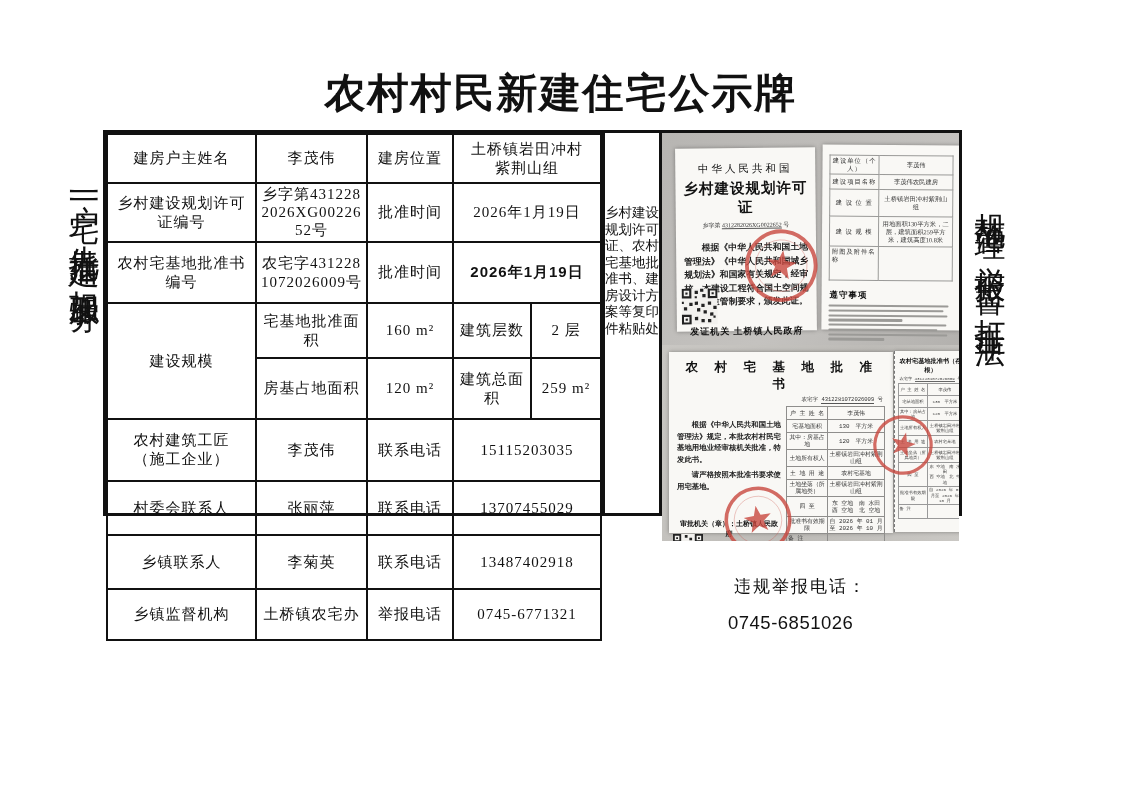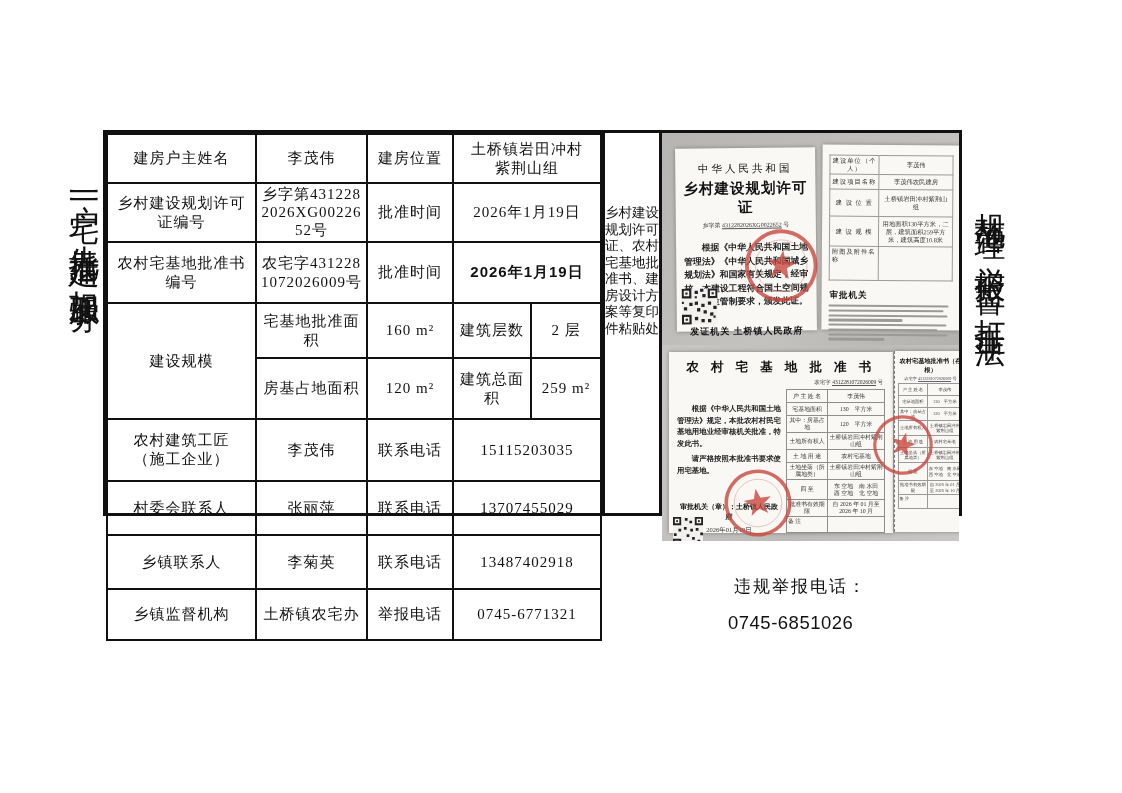--- a/index.html
+++ b/index.html
@@ -34,21 +34,21 @@
   
   .note-col{flex:0 0 56px;border-left:3px solid #111;border-right:3px solid #111;
             box-sizing:border-box;padding-top:72px;}
   .note-col .txt{width:54px;margin:0 auto;font-size:13.5px;line-height:16.5px;
                  letter-spacing:0;word-break:break-all;text-align:justify;}
 
   
   .photos{flex:1 1 auto;position:relative;background:#7dd3fc;}
   .photo{position:relative;width:100%;overflow:hidden;}
   .photo.top{height:212px;background:linear-gradient(135deg,#b7b5b2,#c4c2bf 60%,#b3b1ae);}
-  .photo.bottom{height:196px;background:linear-gradient(115deg,#c9c7c3,#bdbbb7 55%,#cac8c4);}
+  .photo.bottom{height:196px;background:linear-gradient(115deg,#c9c7c3,#bdbbb7 55%,#cac8c4);font-family:Liberation Mono, monospace;}
   .page{position:absolute;background:#f9f8f5;box-shadow:0 0 4px rgba(0,0,0,.35);box-sizing:border-box;}
 
   
   .permit-left{left:14px;top:15px;width:140px;height:183px;transform:rotate(-.6deg);padding:14px 8px 6px 8px;}
   .p-country{text-align:center;font-size:10.5px;letter-spacing:3px;}
   .p-title{text-align:center;font-size:14.5px;font-weight:bold;letter-spacing:1px;margin-top:3px;}
   .p-numline{font-size:6px;text-align:center;margin-top:4px;color:#333;}
   .p-numline .u{border-bottom:.5px solid #555;letter-spacing:0;}
   .p-body{font-size:8.8px;line-height:13.5px;text-align:justify;text-indent:2em;margin-top:11px;font-weight:bold;color:#222;}
   .p-issuer{font-size:9px;font-weight:bold;text-align:center;margin-top:16px;letter-spacing:1px;}
@@ -92,20 +92,21 @@
   
   .report{position:absolute;left:72px;top:442px;}
   .report .lab{font-size:17px;letter-spacing:2px;}
   .report .num{font-family:"Liberation Sans","DejaVu Sans",sans-serif;font-size:18.5px;margin-top:14px;margin-left:-6px;letter-spacing:.5px;}
 </style>
 </head>
 <body>
 
 <div class="stage">
 
+  <div class="title">农村村民新建住宅公示牌</div>
 
   <div class="vslogan left">
     <div class="grp">一户一宅</div>
     <div class="grp">先批后建</div>
     <div class="grp">加强服务</div>
   </div>
 
   <div class="vslogan right">
     <div class="grp">规范管理</div>
     <div class="grp">举报监督</div>
@@ -236,21 +237,21 @@
             <tr style="height:30px">
                   <td class="l">建 设 规 模</td>
                   <td>用地面积130平方米，二层，建筑面积259平方米，建筑高度10.8米</td>
                 </tr>
             <tr style="height:34px">
                   <td class="l" style="text-align:left;vertical-align:top;">附图及附件名称</td>
                   <td></td>
                 </tr>
           </tbody>
             </table>
-          <div class="notice-h">审批机关</div>
+          <div class="notice-h">遵守事项</div>
           <div class="bars">
             <div class="b" style="width:97%"></div>
             <div class="b" style="width:93%"></div>
             <div class="b" style="width:96%"></div>
             <div class="b" style="width:60%"></div>
             <div class="b" style="width:95%"></div>
             <div class="b" style="width:88%"></div>
             <div class="b" style="width:96%"></div>
             <div class="b" style="width:45%"></div>
           </div>

